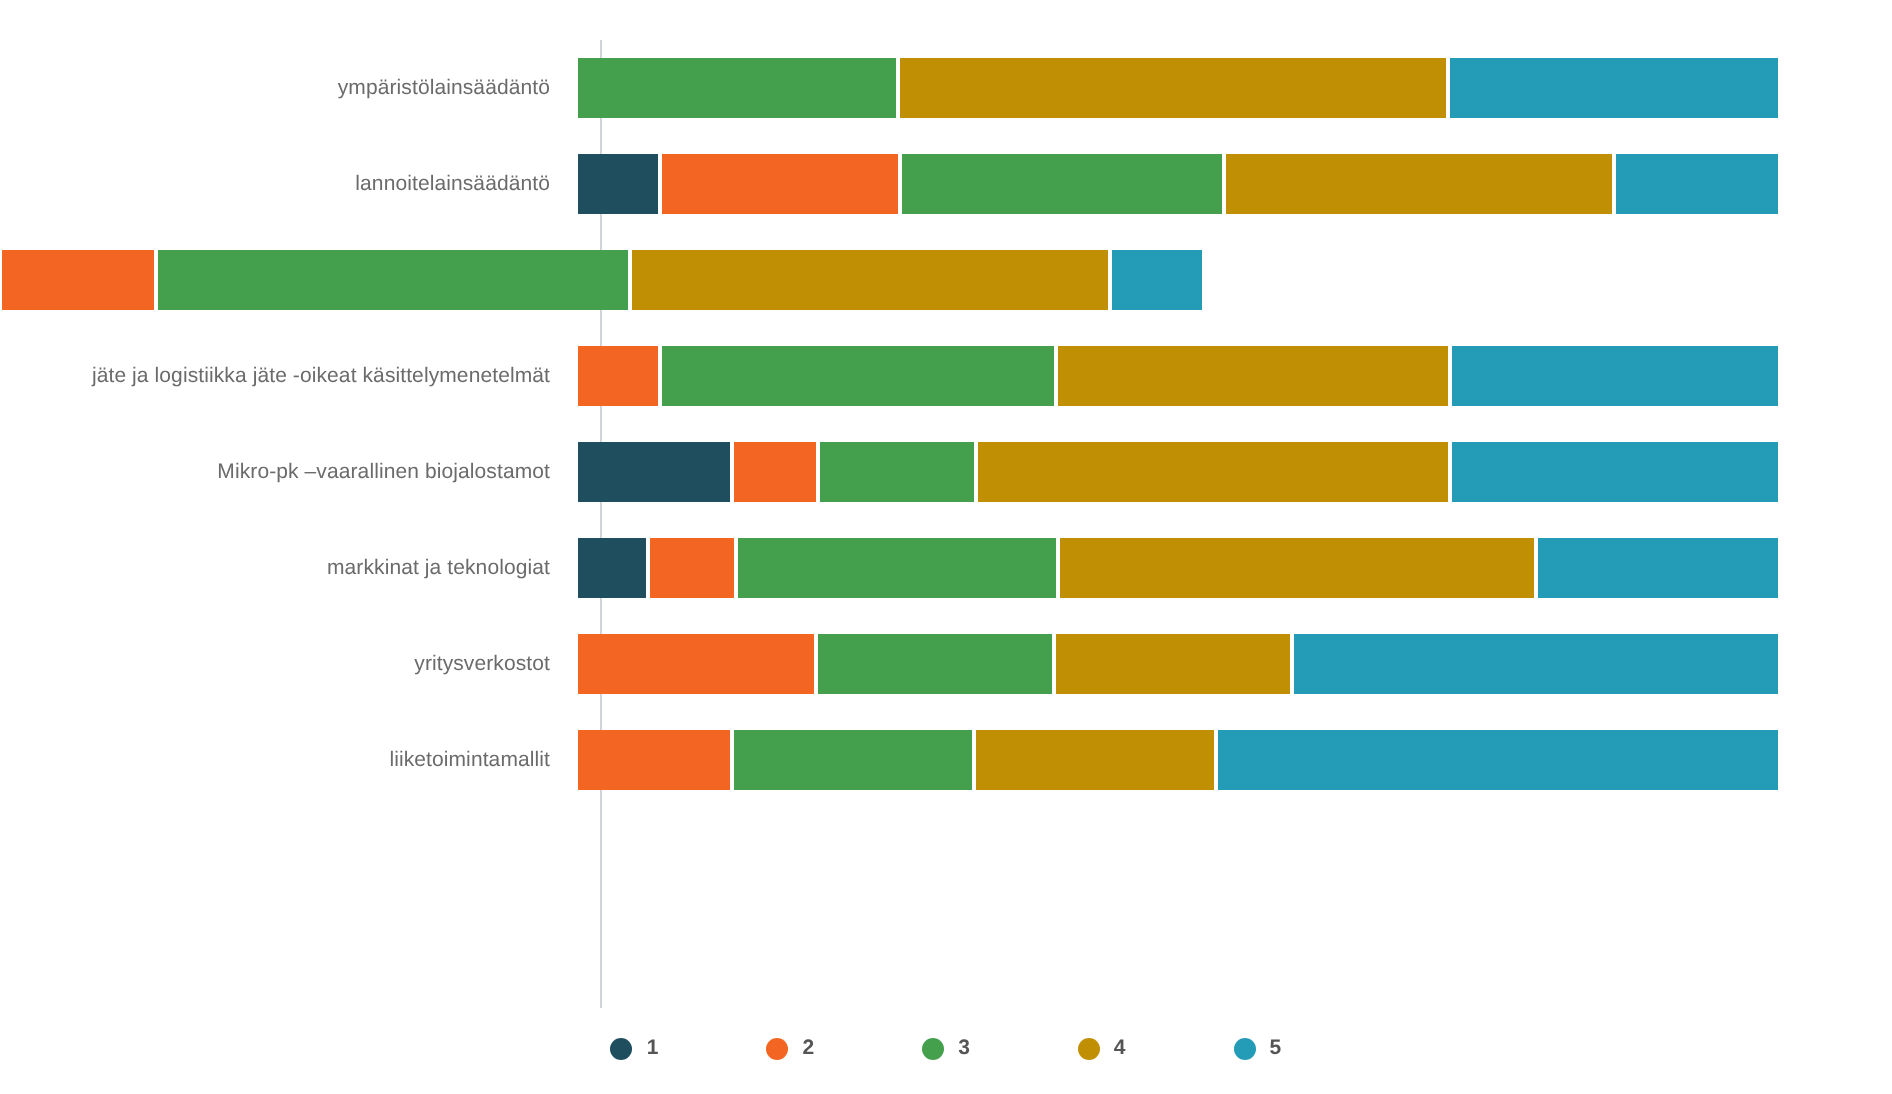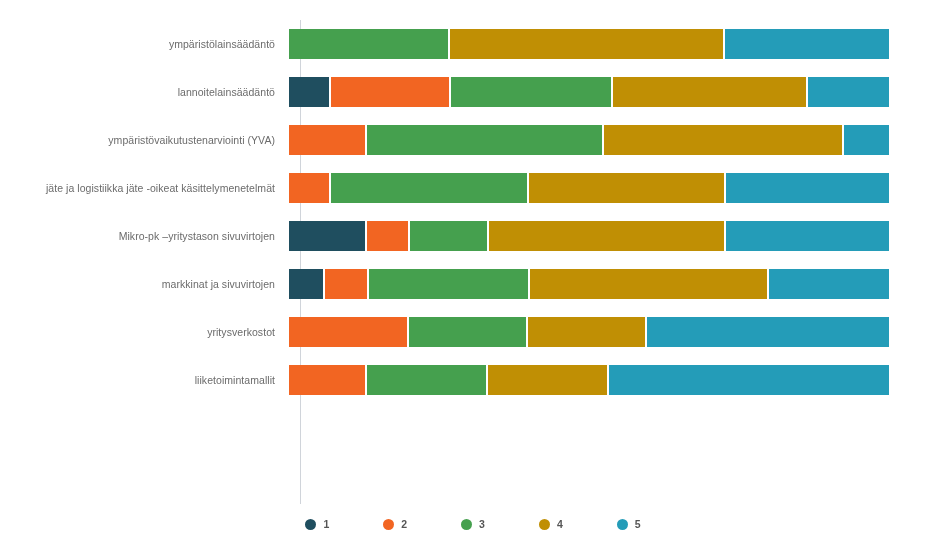--- a/index.html
+++ b/index.html
@@ -131,49 +131,48 @@
           <div class="row-label">lannoitelainsäädäntö</div>
           <div class="bar-track">
             <span class="seg" title="1: 6.7%" style="width: 39.664px; background: rgb(31, 78, 95);"></span>
             <span class="seg" title="2: 20%" style="width: 118.4px; background: rgb(242, 101, 34);"></span>
             <span class="seg" title="3: 27%" style="width: 159.84px; background: rgb(69, 160, 78);"></span>
             <span class="seg" title="4: 32.7%" style="width: 193.584px; background: rgb(192, 143, 4);"></span>
             <span class="seg" title="5: 13.7%" style="width: 81.104px; background: rgb(36, 156, 184);"></span>
           </div>
         </div>
         <div class="row">
-          <div class="row-label">ympäristövaikutustenarviointi (YVA)</div>
           <div class="bar-track">
             <span class="seg" title="2: 12.8%" style="width: 76.032px; background: rgb(242, 101, 34);"></span>
             <span class="seg" title="3: 39.5%" style="width: 234.63px; background: rgb(69, 160, 78);"></span>
             <span class="seg" title="4: 40.2%" style="width: 238.788px; background: rgb(192, 143, 4);"></span>
             <span class="seg" title="5: 7.5%" style="width: 44.55px; background: rgb(36, 156, 184);"></span>
           </div>
         </div>
         <div class="row">
           <div class="row-label">jäte ja logistiikka jäte -oikeat käsittelymenetelmät</div>
           <div class="bar-track">
             <span class="seg" title="2: 6.7%" style="width: 39.798px; background: rgb(242, 101, 34);"></span>
             <span class="seg" title="3: 33%" style="width: 196.02px; background: rgb(69, 160, 78);"></span>
             <span class="seg" title="4: 32.8%" style="width: 194.832px; background: rgb(192, 143, 4);"></span>
             <span class="seg" title="5: 27.5%" style="width: 163.35px; background: rgb(36, 156, 184);"></span>
           </div>
         </div>
         <div class="row">
-          <div class="row-label">Mikro-pk –yritystason sivuvirtojen</div>
+          <div class="row-label">Mikro-pk –vaarallinen biojalostamot</div>
           <div class="bar-track">
             <span class="seg" title="1: 12.8%" style="width: 75.776px; background: rgb(31, 78, 95);"></span>
             <span class="seg" title="2: 7%" style="width: 41.44px; background: rgb(242, 101, 34);"></span>
             <span class="seg" title="3: 13%" style="width: 76.96px; background: rgb(69, 160, 78);"></span>
             <span class="seg" title="4: 39.7%" style="width: 235.024px; background: rgb(192, 143, 4);"></span>
             <span class="seg" title="5: 27.5%" style="width: 162.8px; background: rgb(36, 156, 184);"></span>
           </div>
         </div>
         <div class="row">
-          <div class="row-label">markkinat ja sivuvirtojen</div>
+          <div class="row-label">markkinat ja teknologiat</div>
           <div class="bar-track">
             <span class="seg" title="1: 5.7%" style="width: 33.744px; background: rgb(31, 78, 95);"></span>
             <span class="seg" title="2: 7.2%" style="width: 42.624px; background: rgb(242, 101, 34);"></span>
             <span class="seg" title="3: 26.8%" style="width: 158.656px; background: rgb(69, 160, 78);"></span>
             <span class="seg" title="4: 40%" style="width: 236.8px; background: rgb(192, 143, 4);"></span>
             <span class="seg" title="5: 20.3%" style="width: 120.176px; background: rgb(36, 156, 184);"></span>
           </div>
         </div>
         <div class="row">
           <div class="row-label">yritysverkostot</div>

